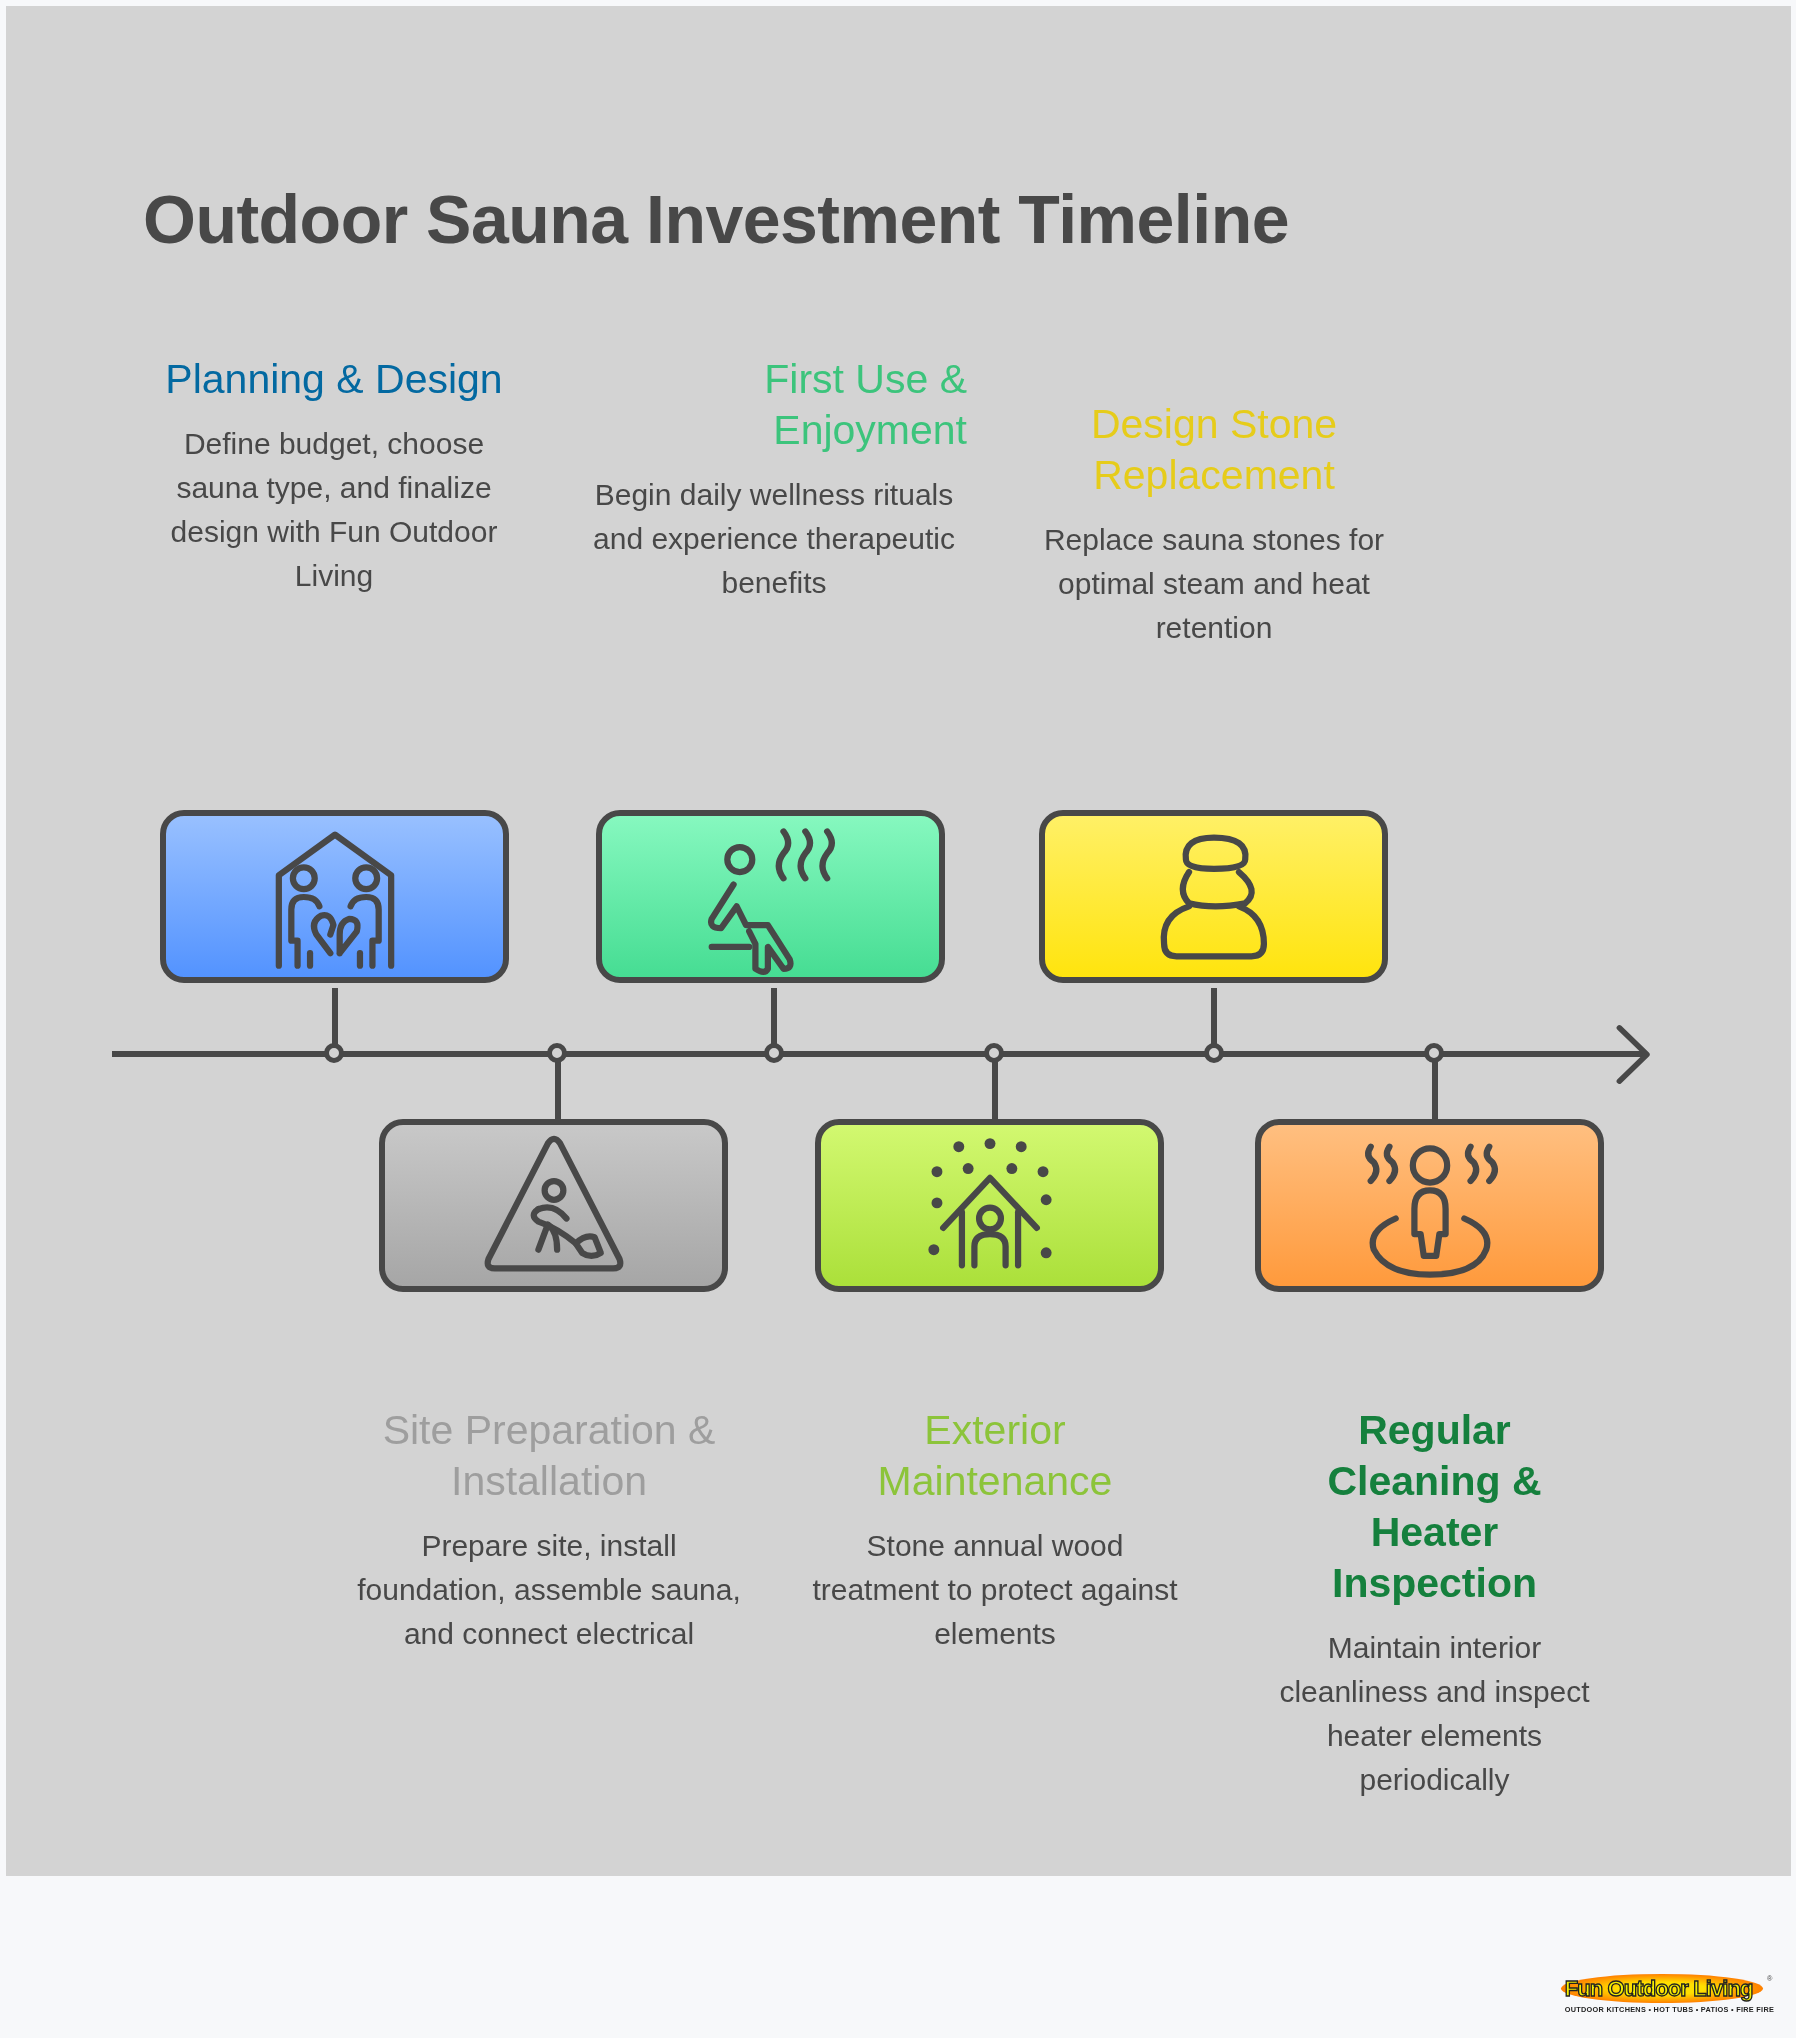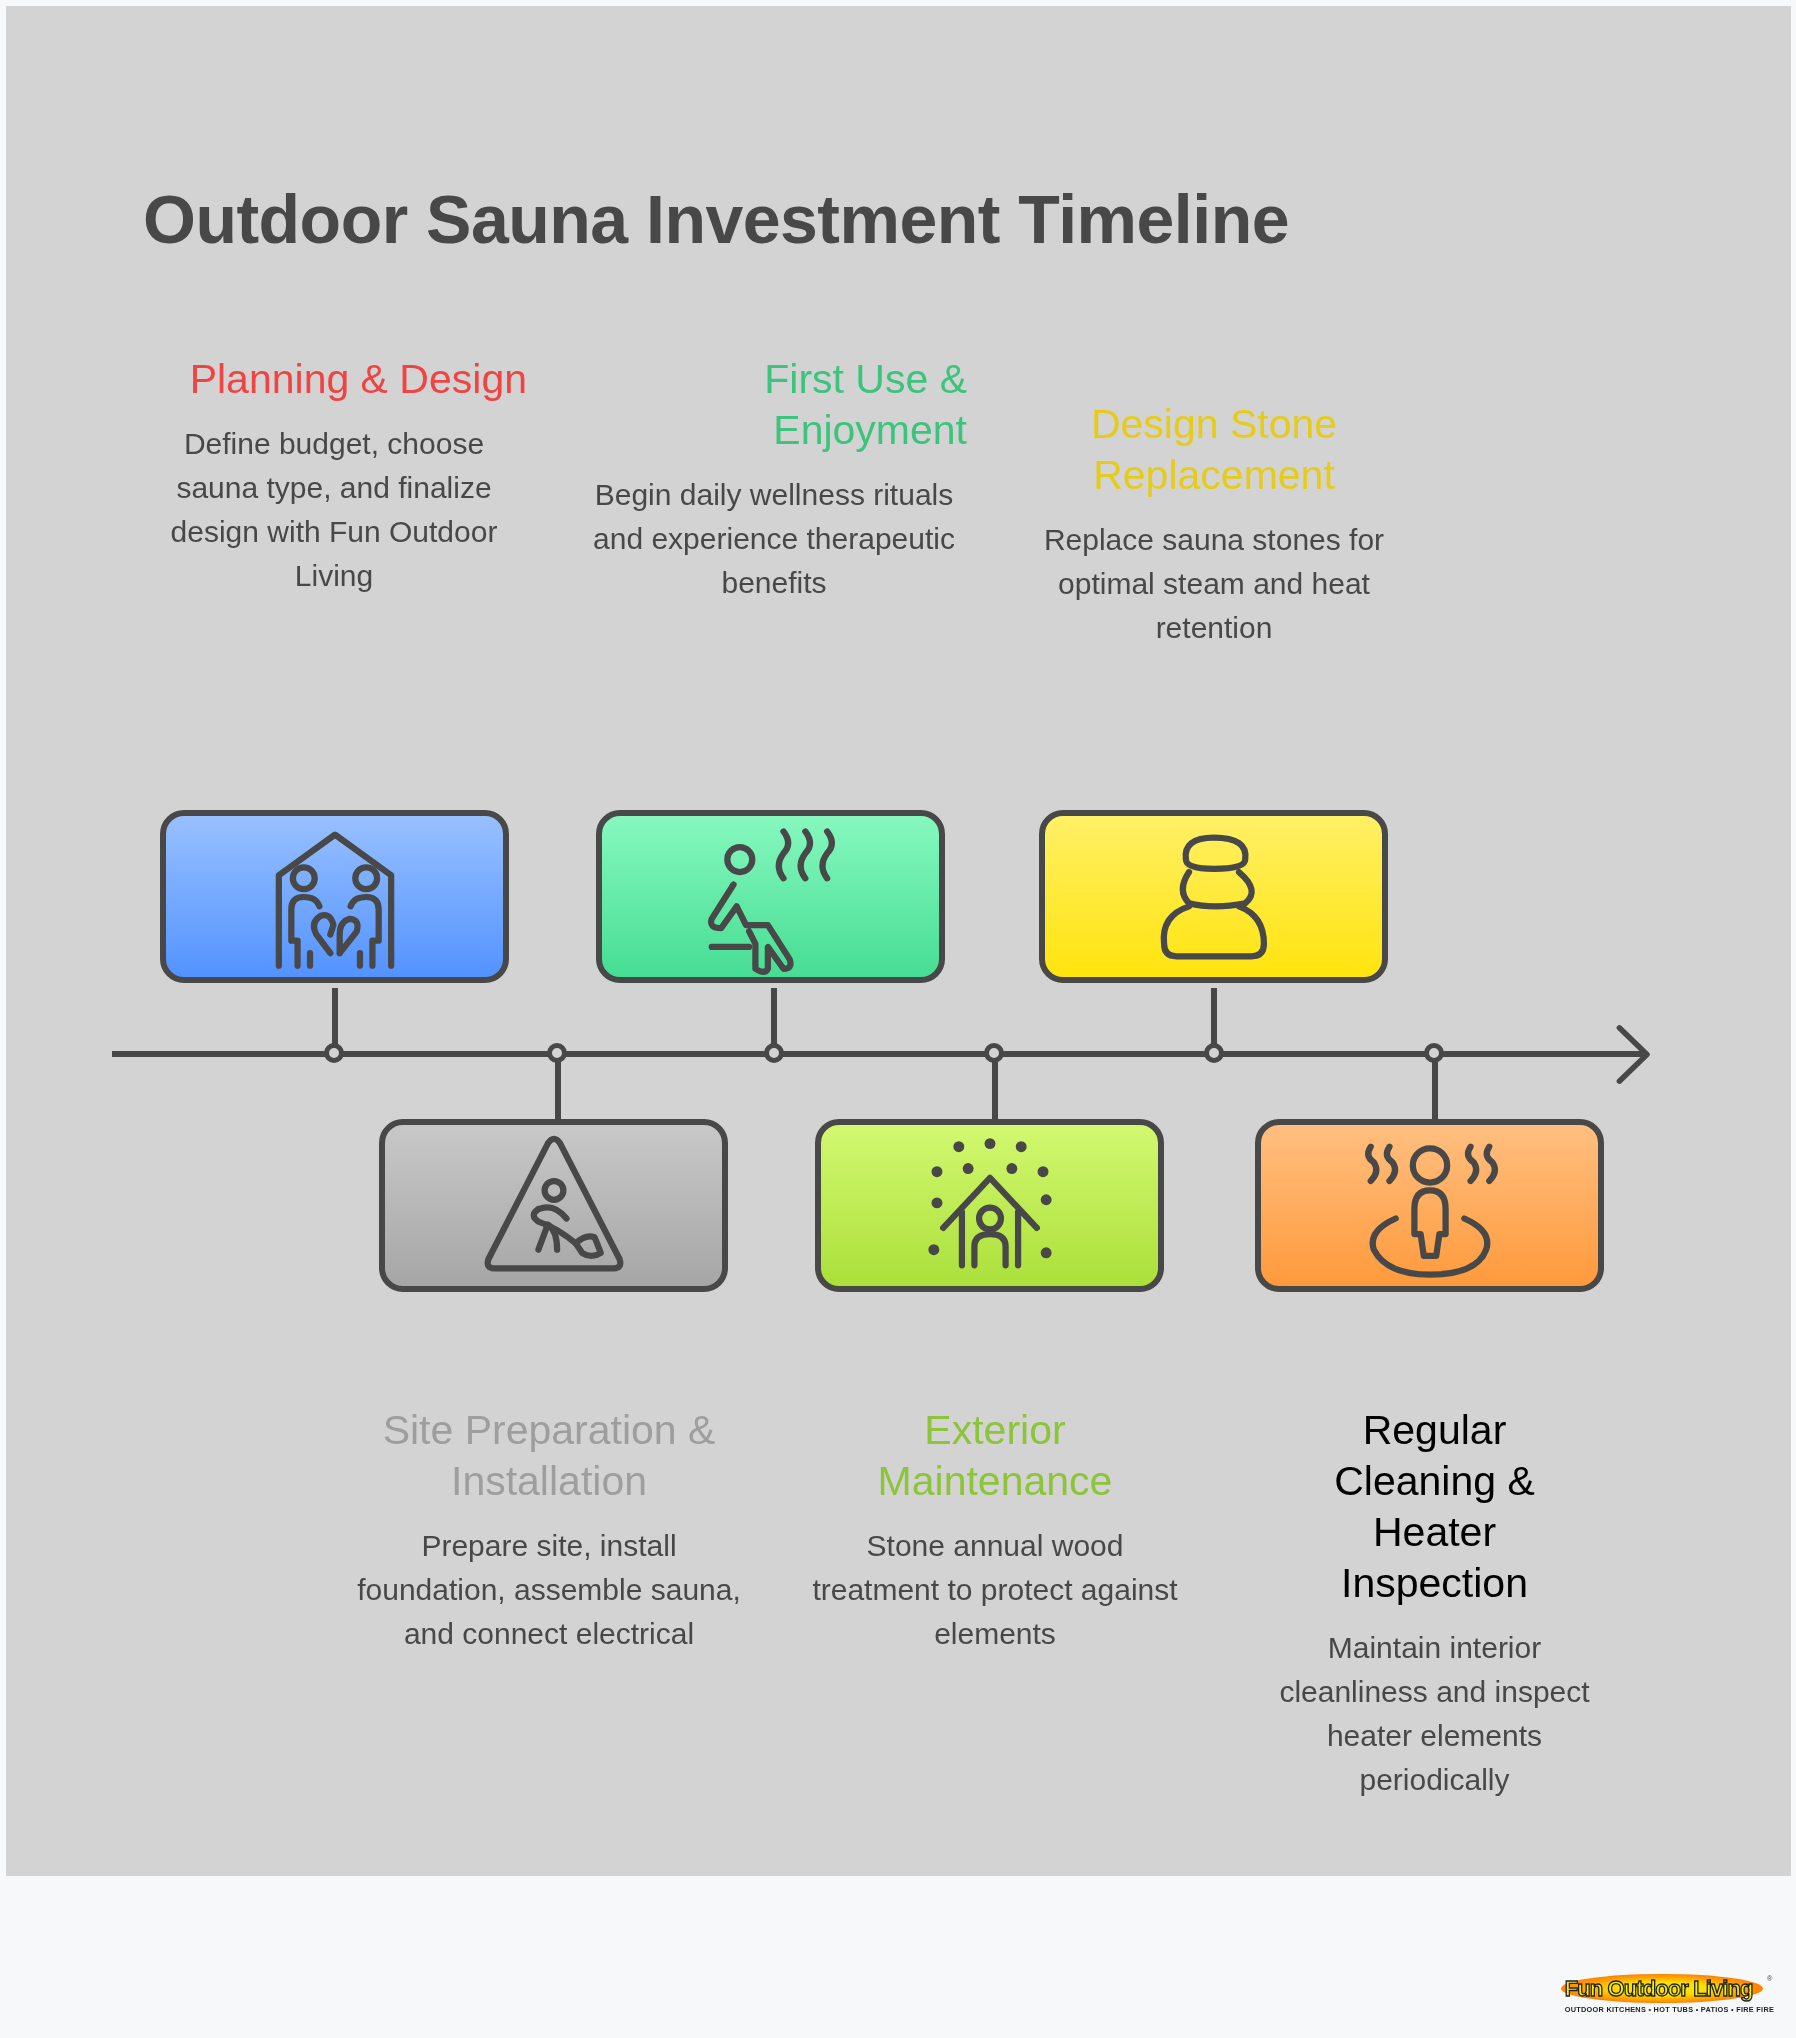--- a/index.html
+++ b/index.html
@@ -26,21 +26,21 @@
   .logo .tag { position:absolute; left:3.7px; top:31px; font-size:7.3px; font-weight:bold; color:#222; white-space:nowrap; letter-spacing:0.3px; }
   .logo .reg { position:absolute; left:206px; top:0; font-size:7.3px; color:#444; }
 </style>
 </head>
 <body>
 
 <div class="panel"></div>
 <div class="title">Outdoor Sauna Investment Timeline</div>
 
 <div class="label" style="left:141px; top:354px;">
-  <div class="head" style="color:#ef4444;text-align:right;">Planning &amp; Design</div>
+  <div class="head" style="color:#0369a1;">Planning &amp; Design</div>
   <div class="desc">Define budget, choose sauna type, and finalize design with Fun Outdoor Living</div>
 </div>
 <div class="label" style="left:581px; top:354px;">
   <div class="head" style="color:#3cc47c;text-align:right;">First Use &amp; Enjoyment</div>
   <div class="desc">Begin daily wellness rituals and experience therapeutic benefits</div>
 </div>
 <div class="label" style="left:1021px; top:399px;">
   <div class="head" style="color:#e6cc1a;">Design Stone Replacement</div>
   <div class="desc">Replace sauna stones for optimal steam and heat retention</div>
 </div>
@@ -144,21 +144,21 @@
 
 <div class="label" style="left:356px; top:1405px;">
   <div class="head" style="color:#9e9e9e;">Site Preparation &amp; Installation</div>
   <div class="desc">Prepare site, install foundation, assemble sauna, and connect electrical</div>
 </div>
 <div class="label" style="left:802px; top:1405px;">
   <div class="head" style="color:#8cc43a;">Exterior Maintenance</div>
   <div class="desc">Stone annual wood treatment to protect against elements</div>
 </div>
 <div class="label" style="left:1251px; top:1405px; width:367px;">
-  <div class="head" style="color:#000000; padding:0 55px;">Regular Cleaning &amp; Heater Inspection</div>
+  <div class="head" style="color:#15803d; padding:0 55px;font-weight:bold;">Regular Cleaning &amp; Heater Inspection</div>
   <div class="desc">Maintain interior cleanliness and inspect heater elements periodically</div>
 </div>
 
 <div class="logo">
   <div class="pill"></div>
   <div class="brand">Fun Outdoor Living</div>
   <div class="reg">®</div>
   <div class="tag">OUTDOOR KITCHENS • HOT TUBS • PATIOS • FIRE FIRE</div>
 </div>
 

